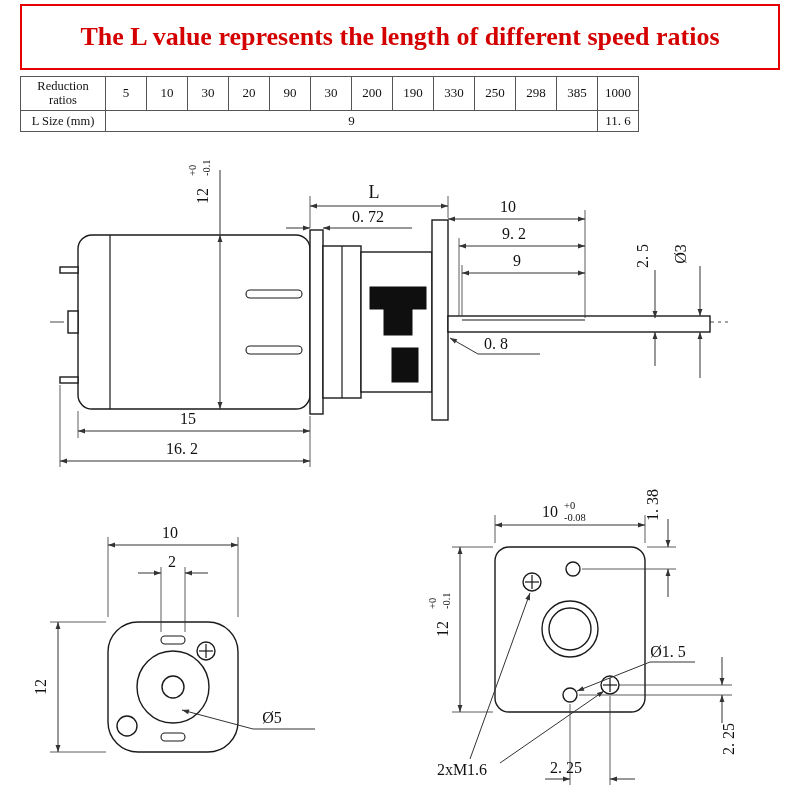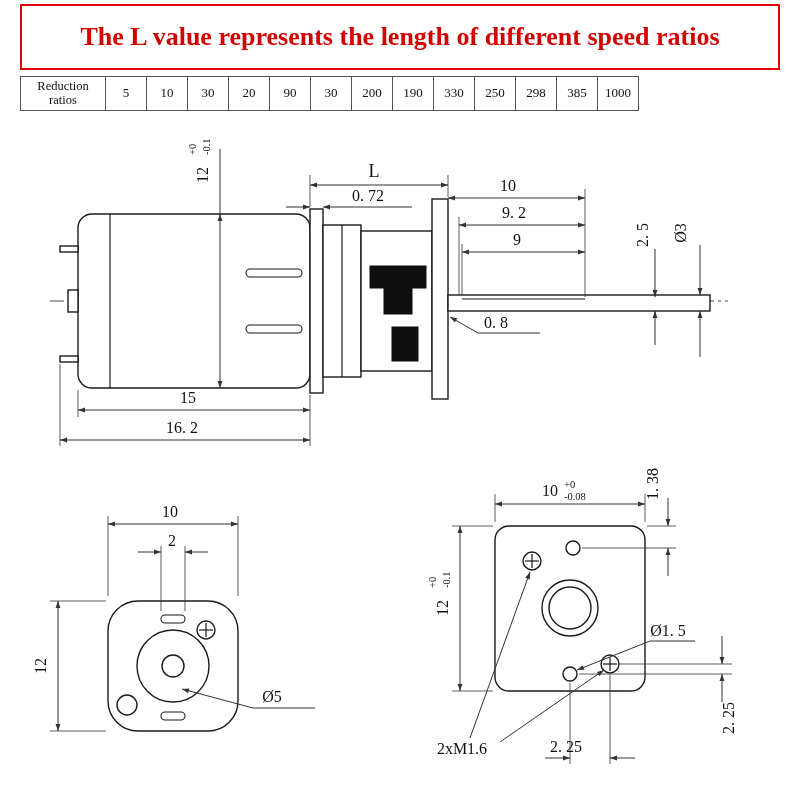--- a/index.html
+++ b/index.html
@@ -44,20 +44,25 @@
     <td>90</td>
     <td>30</td>
     <td>200</td>
     <td>190</td>
     <td>330</td>
     <td>250</td>
     <td>298</td>
     <td>385</td>
     <td>1000</td>
   </tr>
+  <tr>
+    <td class="rowhead">L Size (mm)</td>
+    <td colspan="12">9</td>
+    <td>11. 6</td>
+  </tr>
 </tbody>
   </table>
 
 <svg width="800" height="335" viewBox="0 0 800 335">
   <defs>
     <marker id="arrS" viewBox="0 0 10 10" refX="10" refY="5" markerWidth="9" markerHeight="7" orient="auto-start-reverse">
       <path d="M0,1.5 L10,5 L0,8.5 z" fill="#333"></path>
     </marker>
   </defs>
 

